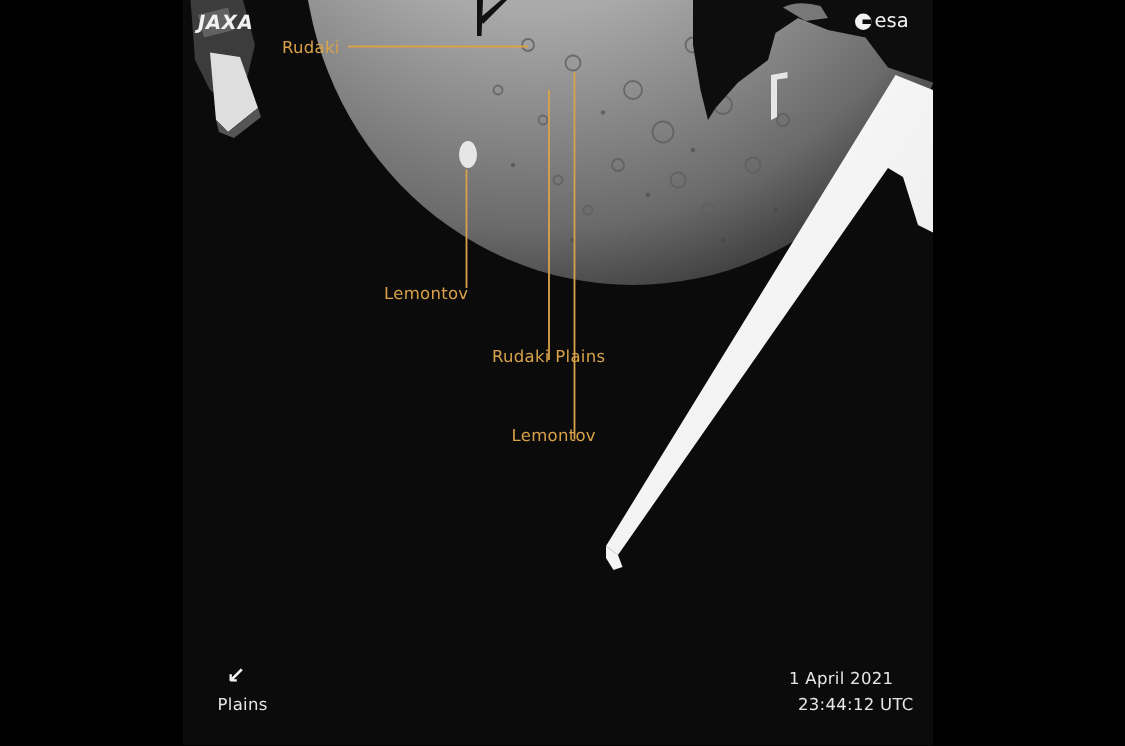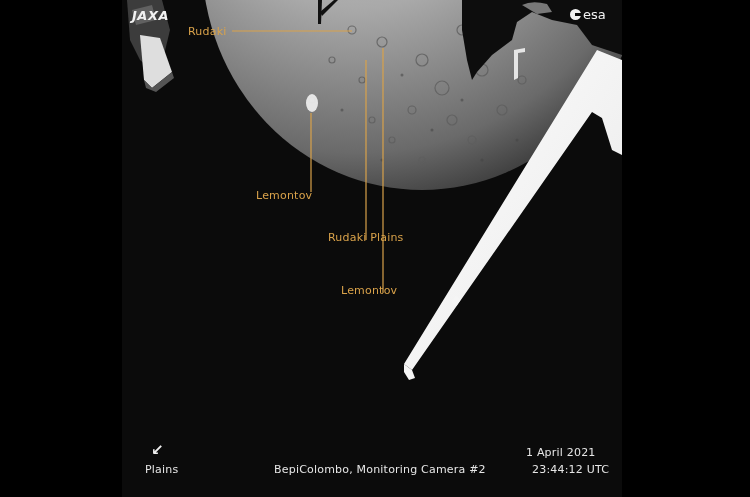--- a/index.html
+++ b/index.html
@@ -114,16 +114,15 @@
     <span>esa</span>
   </div>
 
   <div class="label orange" style="left:66px; top:25px;">Rudaki</div>
   <div class="label orange" style="left:134px; top:189px;">Lemontov</div>
   <div class="label orange" style="left:166px; top:231px;margin-left:40px;">Rudaki Plains</div>
   <div class="label orange" style="left:219px; top:284px;">Lemontov</div>
 
   <div class="north-arrow">↙</div>
   <div class="label white" style="left:23px; top:463px;">Plains</div>
-  <div class="label white" style="left:152px; top:463px;">BepiColombo, Monitoring Camera #2</div>
   <div class="label white" style="left:404px; top:446px;">1 April 2021</div>
   <div class="label white" style="left:410px; top:463px;">23:44:12 UTC</div>
 </div>
 
 </body></html>

